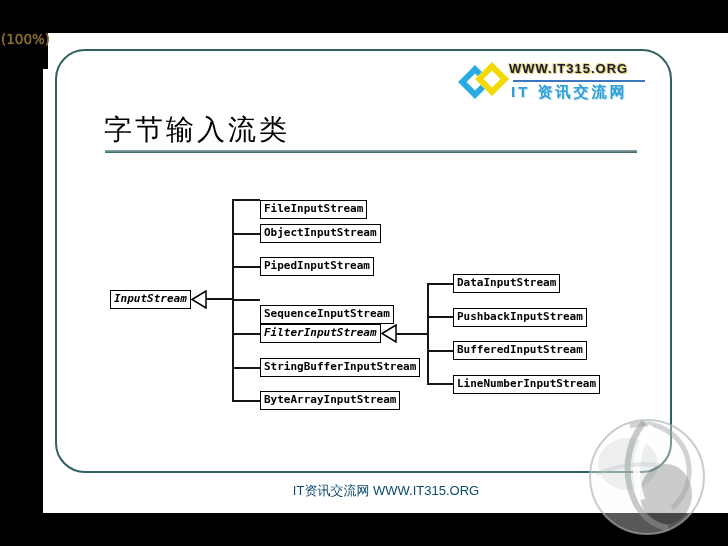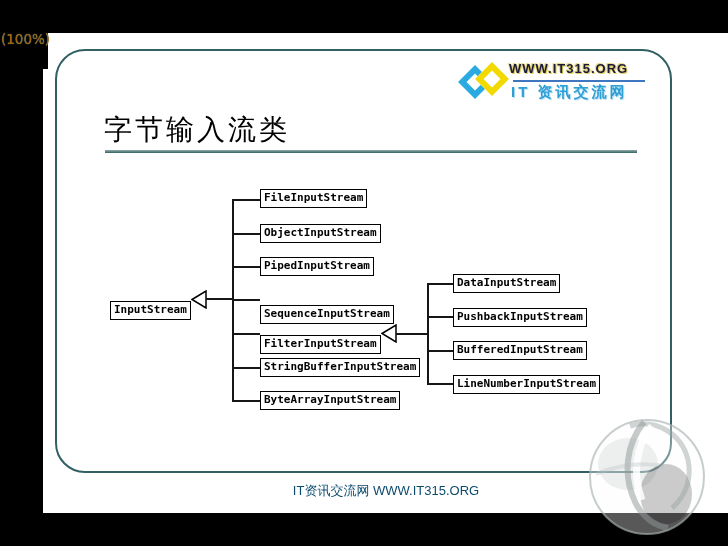--- a/index.html
+++ b/index.html
@@ -26,32 +26,32 @@
                 letter-spacing:3px;color:#2E9FD6;text-shadow:1px 1px 0 #BFE2F4;}
   
   .title{position:absolute;left:61px;top:78px;margin:0;font-family:"DejaVu Serif","Liberation Serif",serif;
          font-size:28px;font-weight:400;letter-spacing:3px;color:#000;}
   .title-rule{position:absolute;left:62px;top:117px;width:532px;height:3px;
               background:linear-gradient(to bottom,#95AAAA,#2F6364);}
   
   .cbox{position:absolute;box-sizing:border-box;height:19px;background:#fff;border:1.5px solid #000;
         font:bold 11px/16px "DejaVu Sans Mono","Liberation Mono",monospace;color:#000;
         padding:0 3px;white-space:nowrap;}
-  .cbox.it{margin-top:11px;}
+  .cbox.it{font-style:italic;}
   .hl{position:absolute;height:2px;background:#161616;}
   .vl{position:absolute;width:2px;background:#161616;}
   .tri{position:absolute;}
   #box-root{left:67px;top:257px;}
   #tri-root{left:148px;top:257px;}
   #conn-root{left:163px;top:265px;width:27px;}
   #trunk-left{left:189px;top:166px;height:203px;}
   .lstub{left:190px;width:27px;}
   #ls0{top:166px}#ls1{top:200px}#ls2{top:233px}#ls3{top:266px}#ls4{top:300px}#ls5{top:334px}#ls6{top:367px}
   .lbox{left:217px;}
-  #lb0{top:156px}#lb1{top:191px}#lb2{top:224px}#lb3{top:272px}#lb4{top:291px}#lb5{top:325px}#lb6{top:358px}
+  #lb0{top:167px}#lb1{top:191px}#lb2{top:224px}#lb3{top:272px}#lb4{top:291px}#lb5{top:325px}#lb6{top:358px}
   #tri-filter{left:338px;top:291px;}
   #conn-filter{left:353px;top:300px;width:32px;}
   #trunk-right{left:384px;top:250px;height:102px;}
   .rstub{left:385px;width:25px;}
   #rs0{top:250px}#rs1{top:283px}#rs2{top:317px}#rs3{top:350px}
   .rbox{left:410px;}
   #rb0{top:241px}#rb1{top:275px}#rb2{top:308px}#rb3{top:342px}
   
   .footer{position:absolute;left:0;top:449px;width:100%;text-align:center;
           font:13px "Liberation Sans",sans-serif;color:#0c4a6e;}

